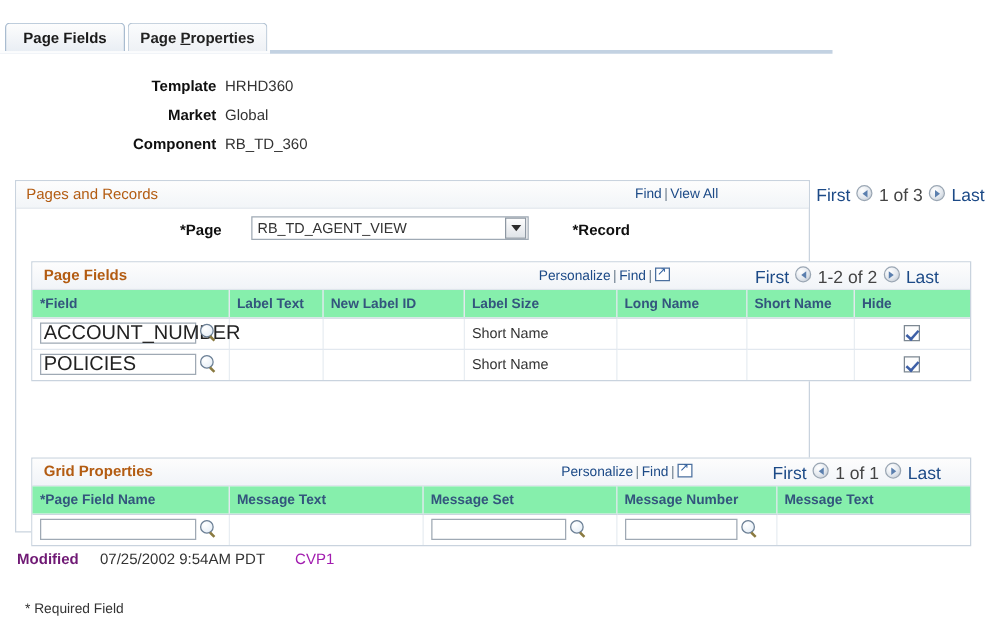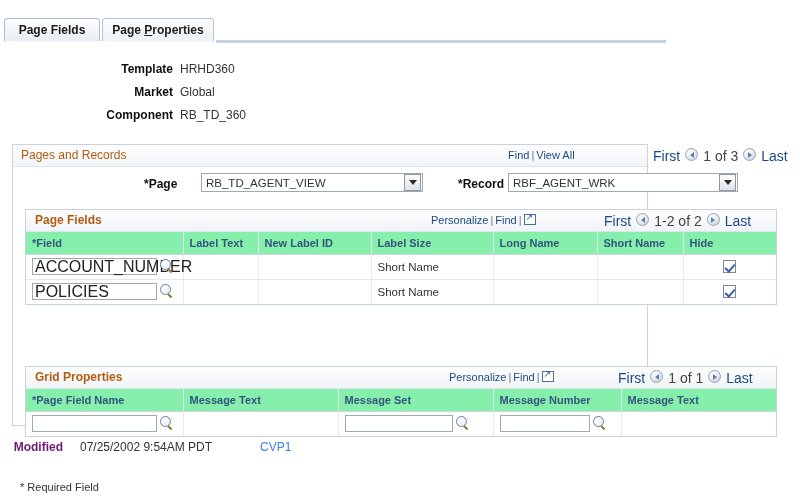--- a/index.html
+++ b/index.html
@@ -215,21 +215,21 @@
   
   .modrow {
     position: absolute; left: 0; top: 440px; width: 500px;
     display: flex; align-items: center;
   }
   .modlabel {
     width: 80px; text-align: right; padding-right: 17px;
     font-size: 12px; font-weight: bold; color: #701a75;
   }
   .moddate { font-size: 12px; color: #333; }
-  .moduser { font-size: 12px; color: #3b82f6; margin-left: 48px; }
+  .moduser { font-size: 12px; color: #a21caf; margin-left: 24px; }
   .reqnote {
     position: absolute; left: 20px; top: 481px;
     font-size: 11px; color: #333;
   }
 </style>
 </head>
 <body>
 
 <div class="tabstrip">
   <div class="tab active">
@@ -281,24 +281,20 @@
   </div>
 
   <div class="selrow">
     <div class="fldlabel" style="left:131px;">*Page</div>
     <div class="ddl" style="left:188px; width:222px;">
       <span class="txt">RB_TD_AGENT_VIEW</span>
       <span class="arrow"></span>
     </div>
 
     <div class="fldlabel" style="left:425px;margin-left:20px;">*Record</div>
-    <div class="ddl" style="left:495px; width:230px;">
-      <span class="txt">RBF_AGENT_WRK</span>
-      <span class="arrow"></span>
-    </div>
   </div>
 
   <div class="grid" style="left:12px; top:64px; width:752px;">
     <div class="gridhdr">
       <div class="gridtitle">Page Fields</div>
       <div class="hdr-links" style="left:405px;">
         <a>Personalize</a><span class="sep">|</span><a>Find</a><span class="sep">|</span><span class="popicon"></span>
       </div>
       <div class="nav" style="left:578px;">
         <span class="nlabel">First</span>

